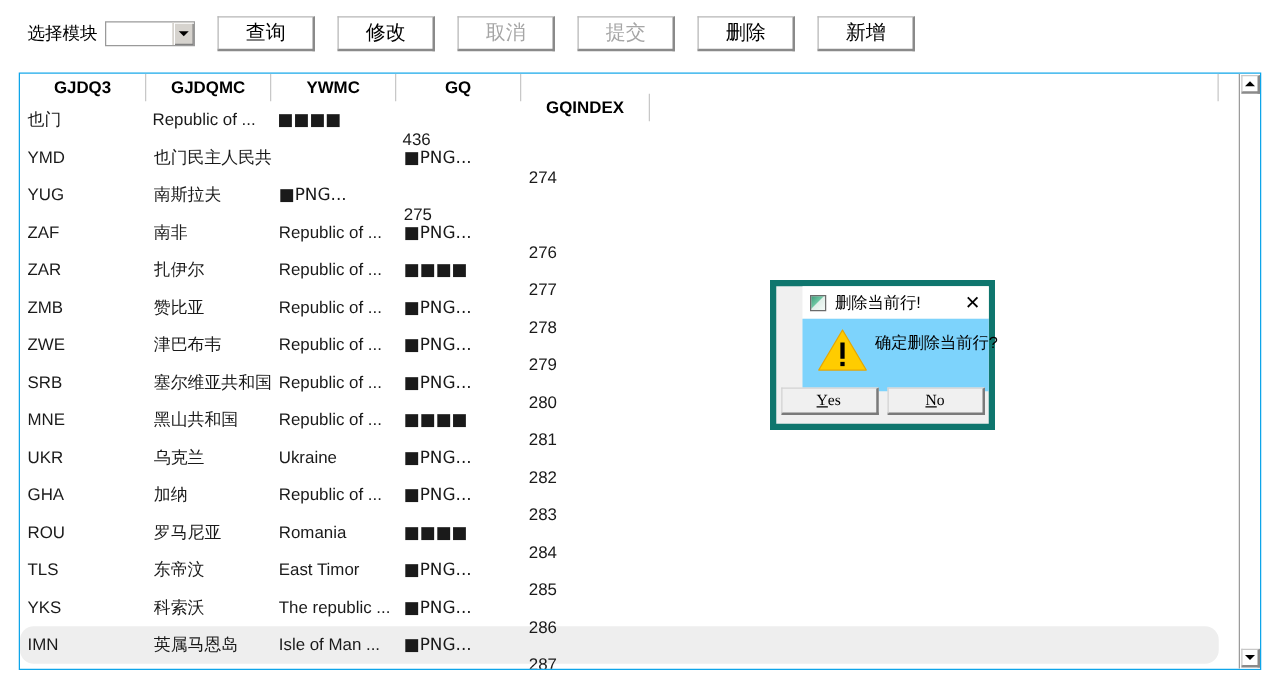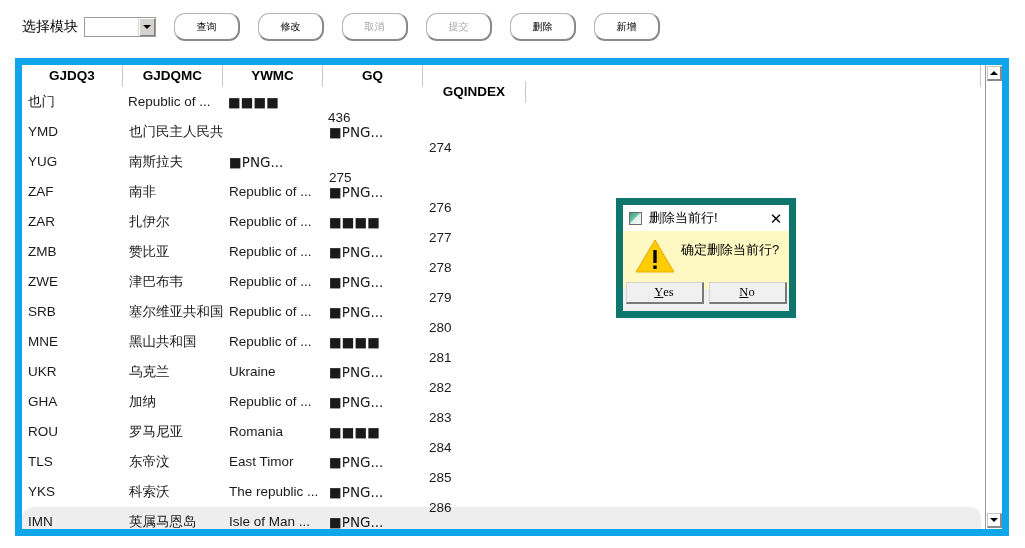--- a/index.html
+++ b/index.html
@@ -62,48 +62,47 @@
   }
   .combo-arrow {
     width: 0; height: 0;
     border-left: 4px solid transparent;
     border-right: 4px solid transparent;
     border-top: 4px solid #000000;
   }
 
   .tb-btn {
     position: relative;
-    width: 66px;
+    width: 78px;
     height: 28px;
     margin-left: 18px;
     background: #ffffff;
     border-top: 1px solid #b6b6b6;
     border-left: 1px solid #b6b6b6;
     border-right: 2px solid #8a8a8a;
     border-bottom: 2px solid #8a8a8a;
     box-sizing: border-box;
     display: flex;
     align-items: center;
     justify-content: center;
-    font-size: 10px;
+    font-size: 16px;
     color: #000000;
     cursor: default;
     user-select: none;
-    border-radius: 11px;
   }
   .tb-btn.disabled { color: #a6a6a6; }
 
   
   #grid-frame {
     position: absolute;
     left: 15px;
     top: 58px;
     width: 994px;
     height: 478px;
-    border: 7px solid #0ea5e9;
+    border: 1px solid #0ea5e9;
     background: #ffffff;
     box-sizing: border-box;
     overflow: hidden;
   }
 
   #grid-table {
     position: absolute;
     left: 0; top: 0;
     width: 959px;
   }
@@ -196,27 +195,28 @@
     width: 0; height: 0;
     border-left: 4px solid transparent;
     border-right: 4px solid transparent;
     border-top: 4px solid #000000;
   }
 
   
   #dialog {
     position: absolute;
     left: 616px;
-    top: 198px;
+    top: 224px;
     width: 180px;
     height: 120px;
     background: #f0f0f0;
-    border: 7px solid #0f766e;
+    border: 5px solid #0f766e;
     box-sizing: border-box;
     box-shadow: 0 0 0 0 rgba(0,0,0,0);
+    padding-left: 21px;
   }
   #dlg-titlebar {
     height: 26px;
     display: flex;
     align-items: center;
     background: #ffffff;
     padding: 0 4px 0 6px;
     box-sizing: border-box;
   }
   #dlg-icon {
@@ -239,21 +239,21 @@
     align-items: center;
     justify-content: center;
     font-size: 15px;
     color: #000000;
     line-height: 1;
     flex: 0 0 auto;
   }
   #dlg-body {
     position: relative;
     height: 58px;
-    background: #fef9c3;
+    background: #7dd3fc;
   }
   #warn-icon {
     position: absolute;
     left: 12px;
     top: 7px;
     width: 40px;
     height: 36px;
   }
   #dlg-message {
     position: absolute;

